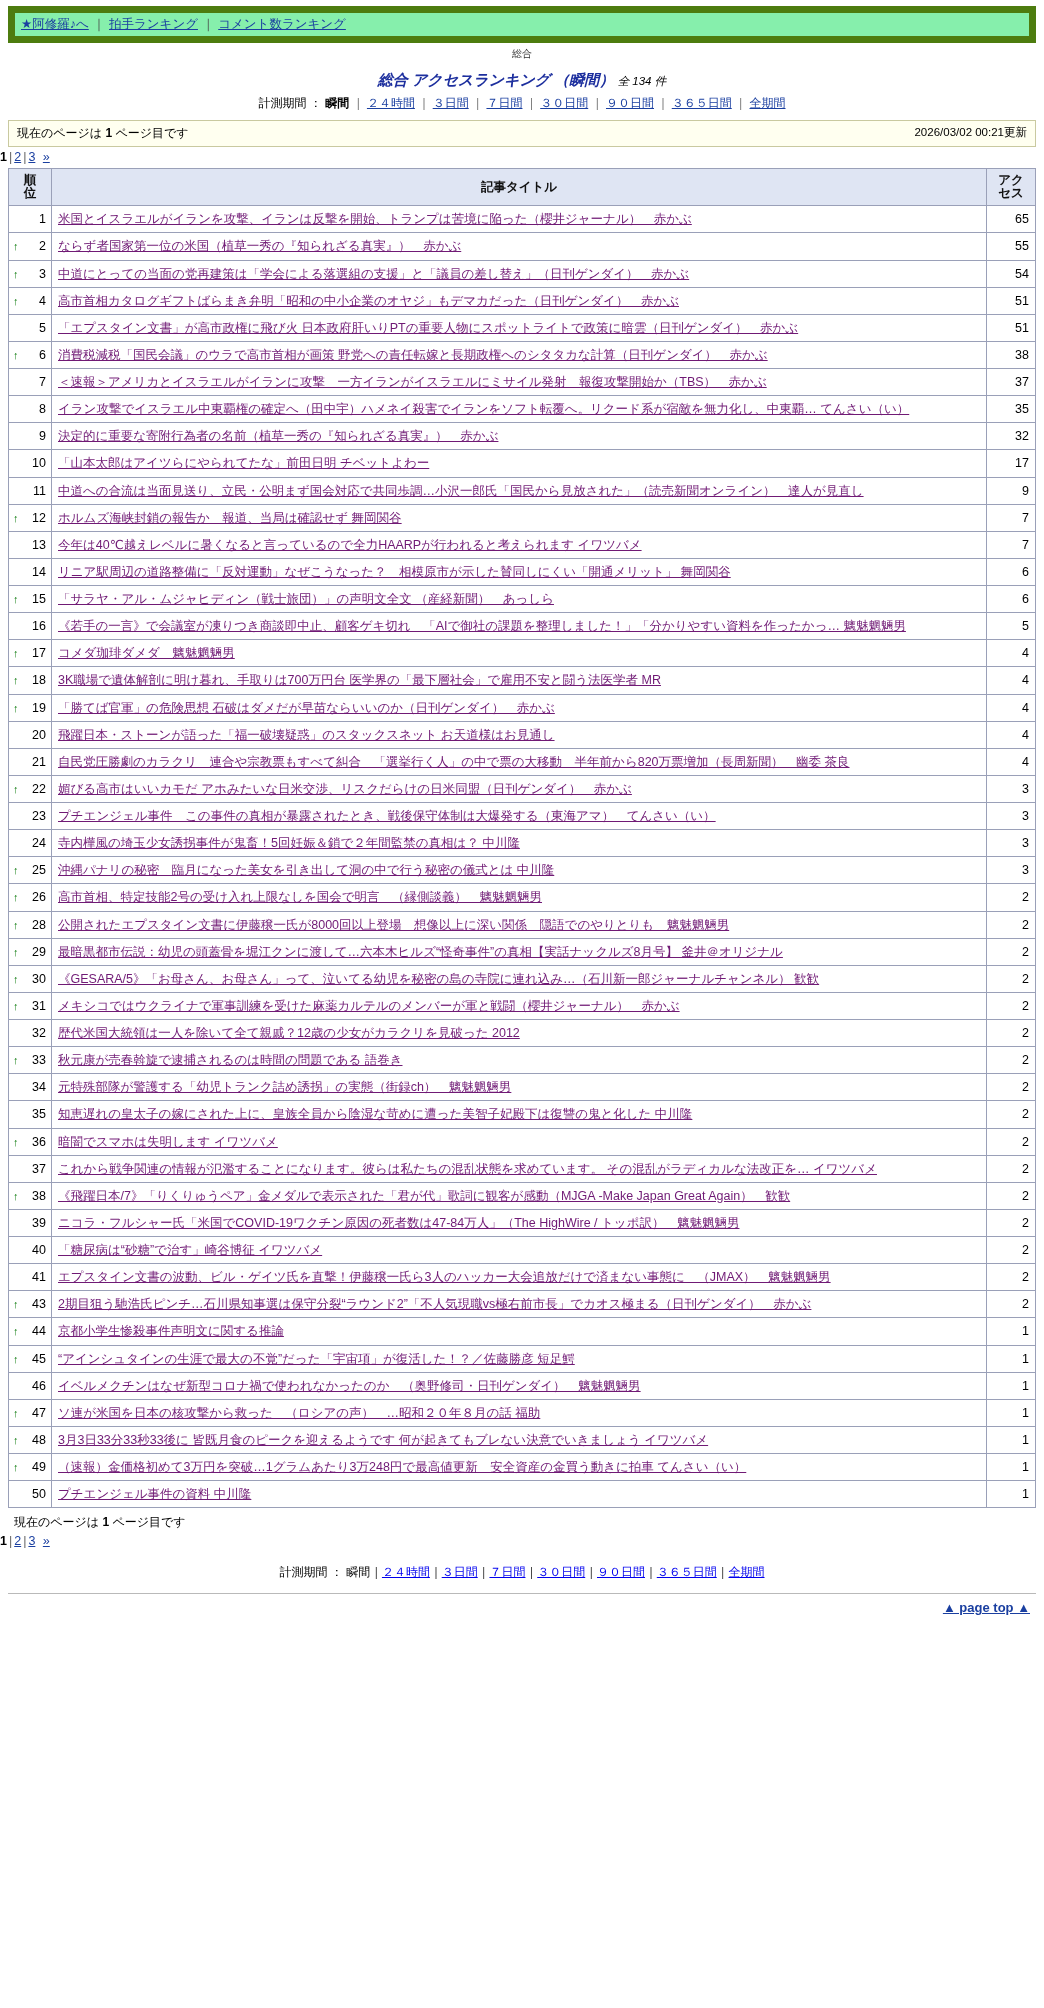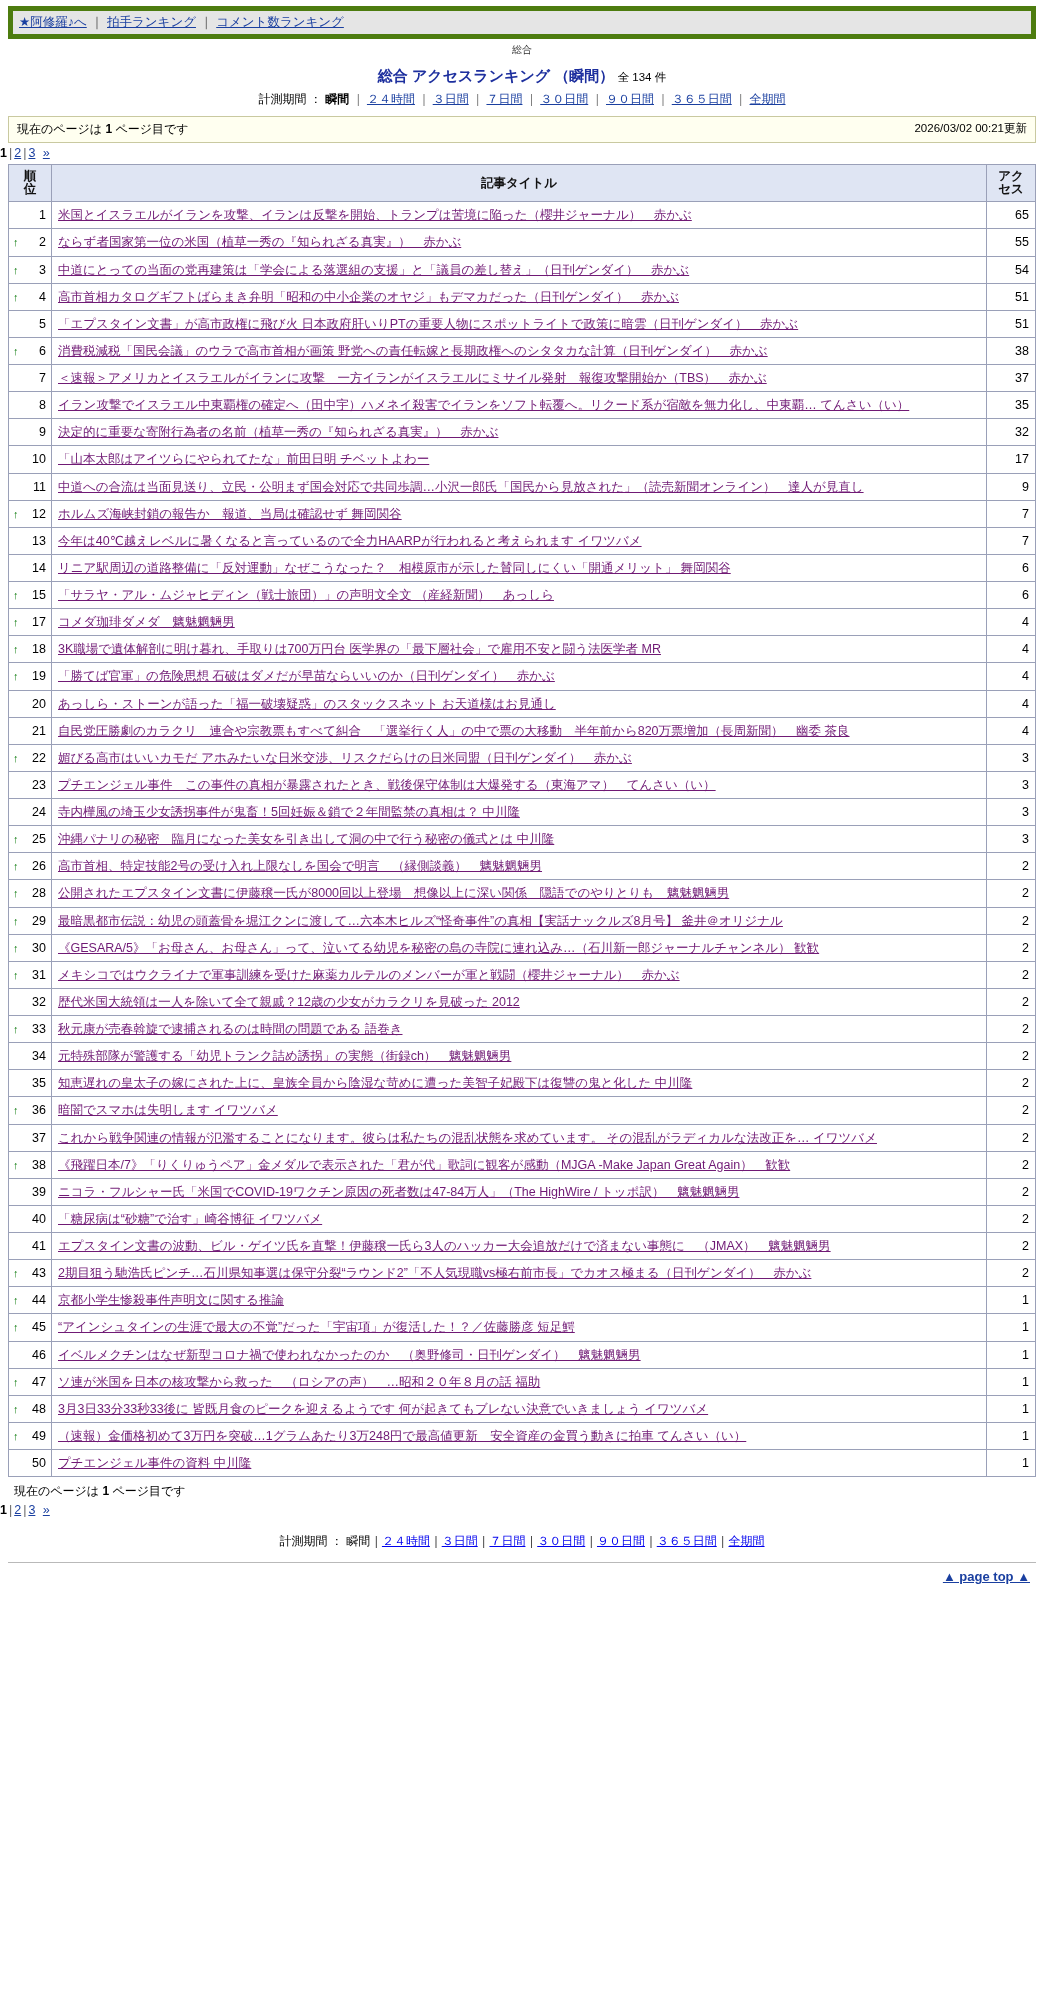--- a/index.html
+++ b/index.html
@@ -11,41 +11,42 @@
     font-family: "Liberation Sans", "DejaVu Sans", sans-serif;
     font-size: 12px;
     color: #000000;
     width: 1044px;
   }
   a { text-decoration: underline; }
 
   
   .topbar {
     margin: 6px 8px 0 8px;
-    border: 5px solid #4d7c0f;
-    background: #e5e5e5;
+    border: 7px solid #4d7c0f;
+    background: #86efac;
     padding: 3px 6px;
     font-size: 12.5px;
     color: #1a3fa0;
     white-space: nowrap;
   }
   .topbar a { color: #1a3fa0; }
   .topbar .sep { color: #444; margin: 0 4px; }
 
   .crumb {
     margin: 4px 10px 2px 10px;
     font-size: 10px;
     color: #333;
     text-align: center;
   }
 
   
   .title-wrap {
     text-align: center;
     margin-top: 10px;
+    font-style: italic;
   }
   .title-main {
     font-size: 15px;
     font-weight: bold;
     color: #1d2f9e;
   }
   .title-count {
     font-size: 11.5px;
     color: #000;
     font-weight: normal;
@@ -274,37 +275,42 @@
         <td class="rank"><span>14</span></td>
         <td class="titlecell"><a href="#">リニア駅周辺の道路整備に「反対運動」なぜこうなった？　相模原市が示した賛同しにくい「開通メリット」 舞岡関谷</a></td>
         <td class="acc">6</td>
       </tr>
       <tr>
         <td class="rank"><span class="up">↑</span><span>15</span></td>
         <td class="titlecell"><a href="#">「サラヤ・アル・ムジャヒディン（戦士旅団）」の声明文全文 （産経新聞）　あっしら</a></td>
         <td class="acc">6</td>
       </tr>
       <tr>
+        <td class="rank"><span>16</span></td>
+        <td class="titlecell"><a href="#">《若手の一言》で会議室が凍りつき商談即中止、顧客ゲキ切れ　「AIで御社の課題を整理しました！」「分かりやすい資料を作ったかっ… 魑魅魍魎男</a></td>
+        <td class="acc">5</td>
+      </tr>
+      <tr>
         <td class="rank"><span class="up">↑</span><span>17</span></td>
         <td class="titlecell"><a href="#">コメダ珈琲ダメダ　魑魅魍魎男</a></td>
         <td class="acc">4</td>
       </tr>
       <tr>
         <td class="rank"><span class="up">↑</span><span>18</span></td>
         <td class="titlecell"><a href="#">3K職場で遺体解剖に明け暮れ、手取りは700万円台 医学界の「最下層社会」で雇用不安と闘う法医学者 MR</a></td>
         <td class="acc">4</td>
       </tr>
       <tr>
         <td class="rank"><span class="up">↑</span><span>19</span></td>
         <td class="titlecell"><a href="#">「勝てば官軍」の危険思想 石破はダメだが早苗ならいいのか（日刊ゲンダイ）　赤かぶ</a></td>
         <td class="acc">4</td>
       </tr>
       <tr>
         <td class="rank"><span>20</span></td>
-        <td class="titlecell"><a href="#">あっしら・ストーンが語った「福一破壊疑惑」のスタックスネット お天道様はお見通し</a></td>
+        <td class="titlecell"><a href="#">飛躍日本・ストーンが語った「福一破壊疑惑」のスタックスネット お天道様はお見通し</a></td>
         <td class="acc">4</td>
       </tr>
       <tr>
         <td class="rank"><span>21</span></td>
         <td class="titlecell"><a href="#">自民党圧勝劇のカラクリ　連合や宗教票もすべて糾合　「選挙行く人」の中で票の大移動　半年前から820万票増加（長周新聞）　幽委 茶良</a></td>
         <td class="acc">4</td>
       </tr>
       <tr>
         <td class="rank"><span class="up">↑</span><span>22</span></td>
         <td class="titlecell"><a href="#">媚びる高市はいいカモだ アホみたいな日米交渉、リスクだらけの日米同盟（日刊ゲンダイ）　赤かぶ</a></td>

